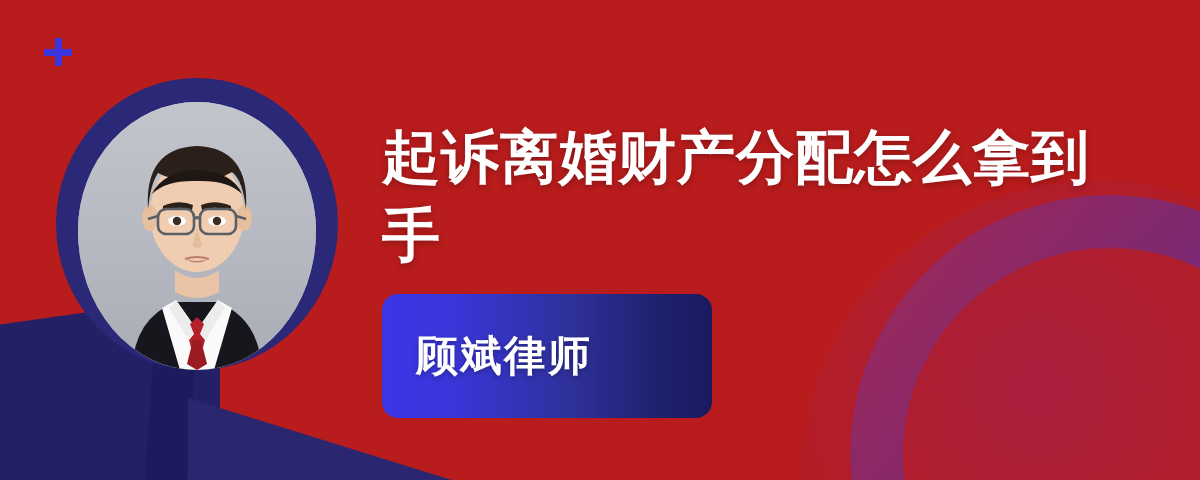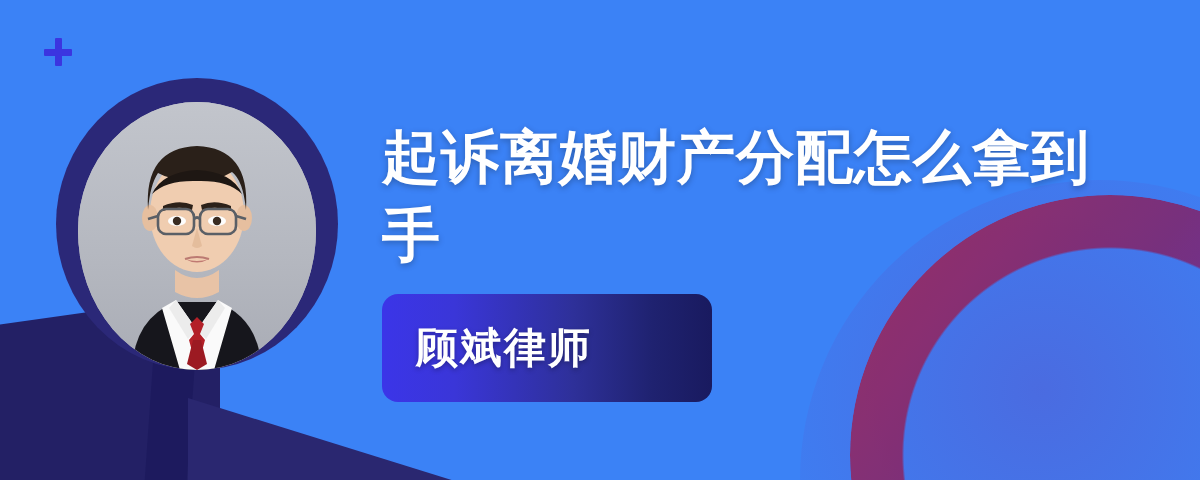--- a/index.html
+++ b/index.html
@@ -5,21 +5,21 @@
   html, body {
     margin: 0;
     padding: 0;
     background: #0d0b33;
   }
   #banner {
     position: relative;
     width: 1200px;
     height: 480px;
     overflow: hidden;
-    background: #3b82f6;
+    background: #b91c1c;
     font-family: "DejaVu Sans", "Liberation Sans", sans-serif;
     -webkit-font-smoothing: antialiased;
   }
 
   
   .bg-layer {
     position: absolute;
     inset: 0;
     overflow: hidden;
     pointer-events: none;
@@ -146,21 +146,21 @@
     letter-spacing: 1px;
     text-shadow: 0 2px 6px rgba(0,0,0,0.28);
     white-space: pre-wrap;
   }
 
   .cta-button {
     position: absolute;
     left: 382px;
     top: 294px;
     width: 330px;
-    height: 108px;
+    height: 124px;
     border: none;
     border-radius: 16px;
     background: linear-gradient(90deg, #3b35e8 0%, #3a36d8 22%, #2e3099 58%, #1f2270 82%, #191a5f 100%);
     display: flex;
     align-items: center;
     padding: 0 0 0 34px;
     box-sizing: border-box;
     cursor: pointer;
   }
   .cta-button .cta-label {

